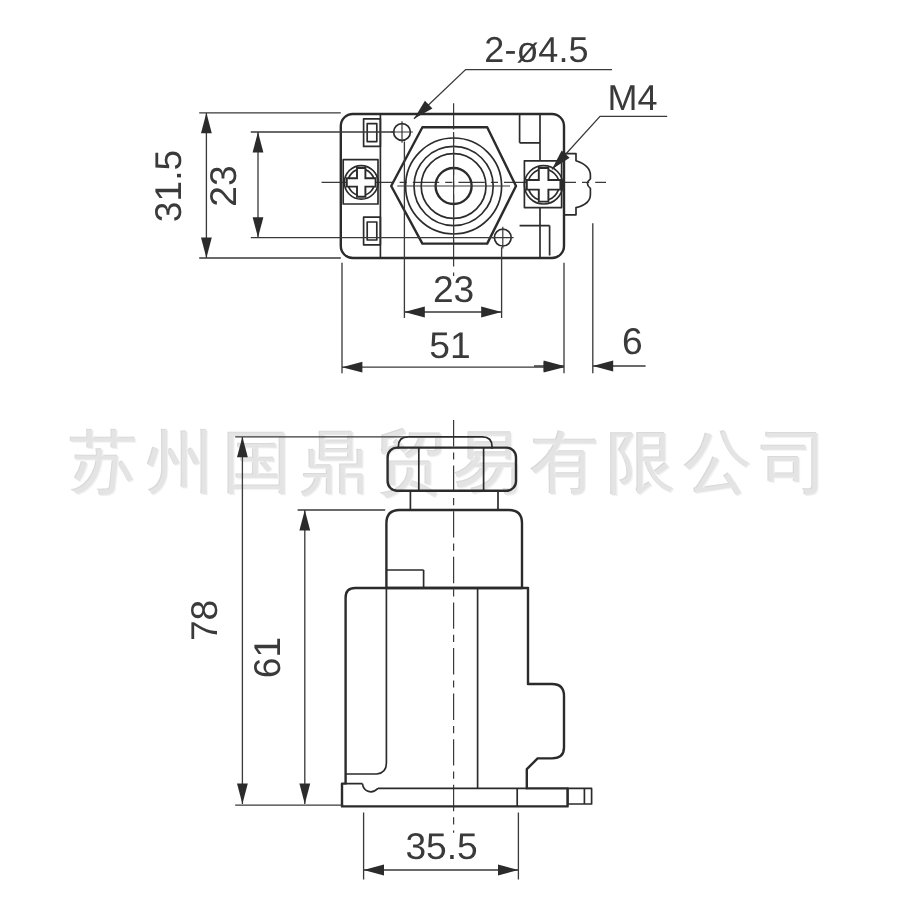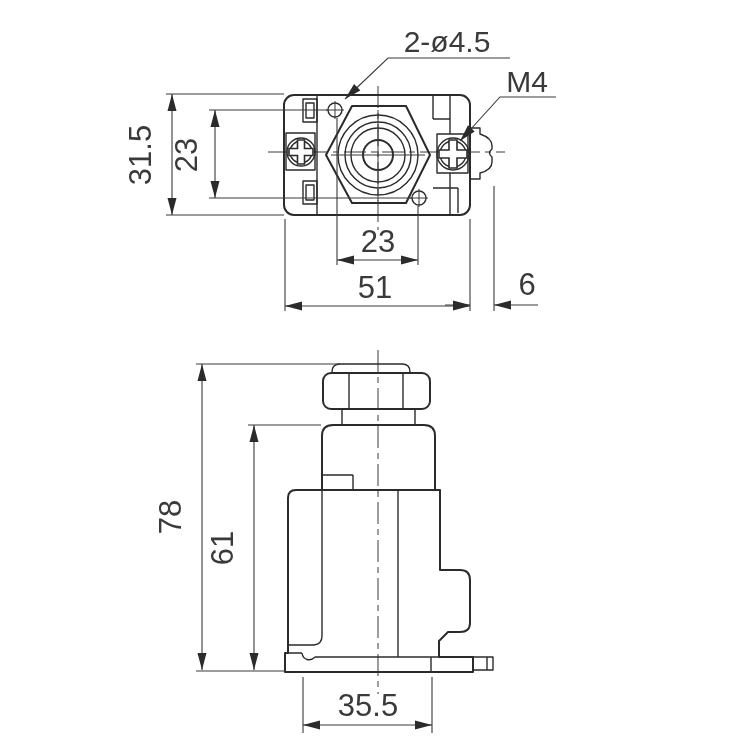--- a/index.html
+++ b/index.html
@@ -18,20 +18,21 @@
   .arr{fill:#2b2b2b;stroke:none;}
   .dtxt{fill:#3a3a3a;font-size:31px;font-family:"Liberation Sans",sans-serif;}
   .ltxt{fill:#3a3a3a;font-size:30px;font-family:"Liberation Sans",sans-serif;}
   .cross{fill:#ffffff;stroke:#2b2b2b;stroke-width:1.6;}
 </style>
 </head>
 <body>
 
 <div class="page">
 
+  <div class="watermark">苏州国鼎贸易有限公司</div>
 
   <svg width="750" height="750" viewBox="0 0 750 750">
 
     <g>
 
       <path class="cl" d="M268,152 H505"></path>
       <path class="cl" d="M378,86 V230"></path>
 
       <rect class="part" x="284" y="95" width="186" height="120" rx="10"></rect>
       <path class="part2" d="M317,95 V215"></path>

